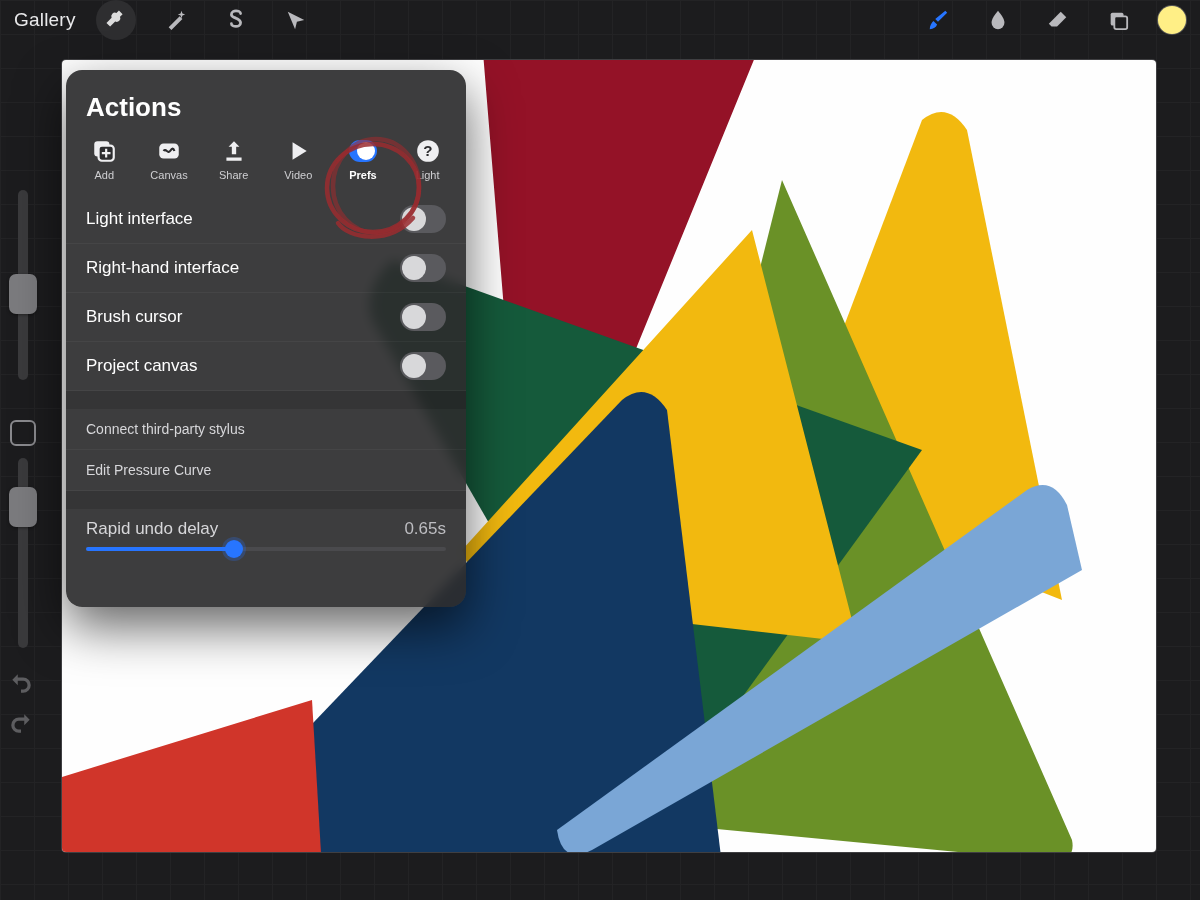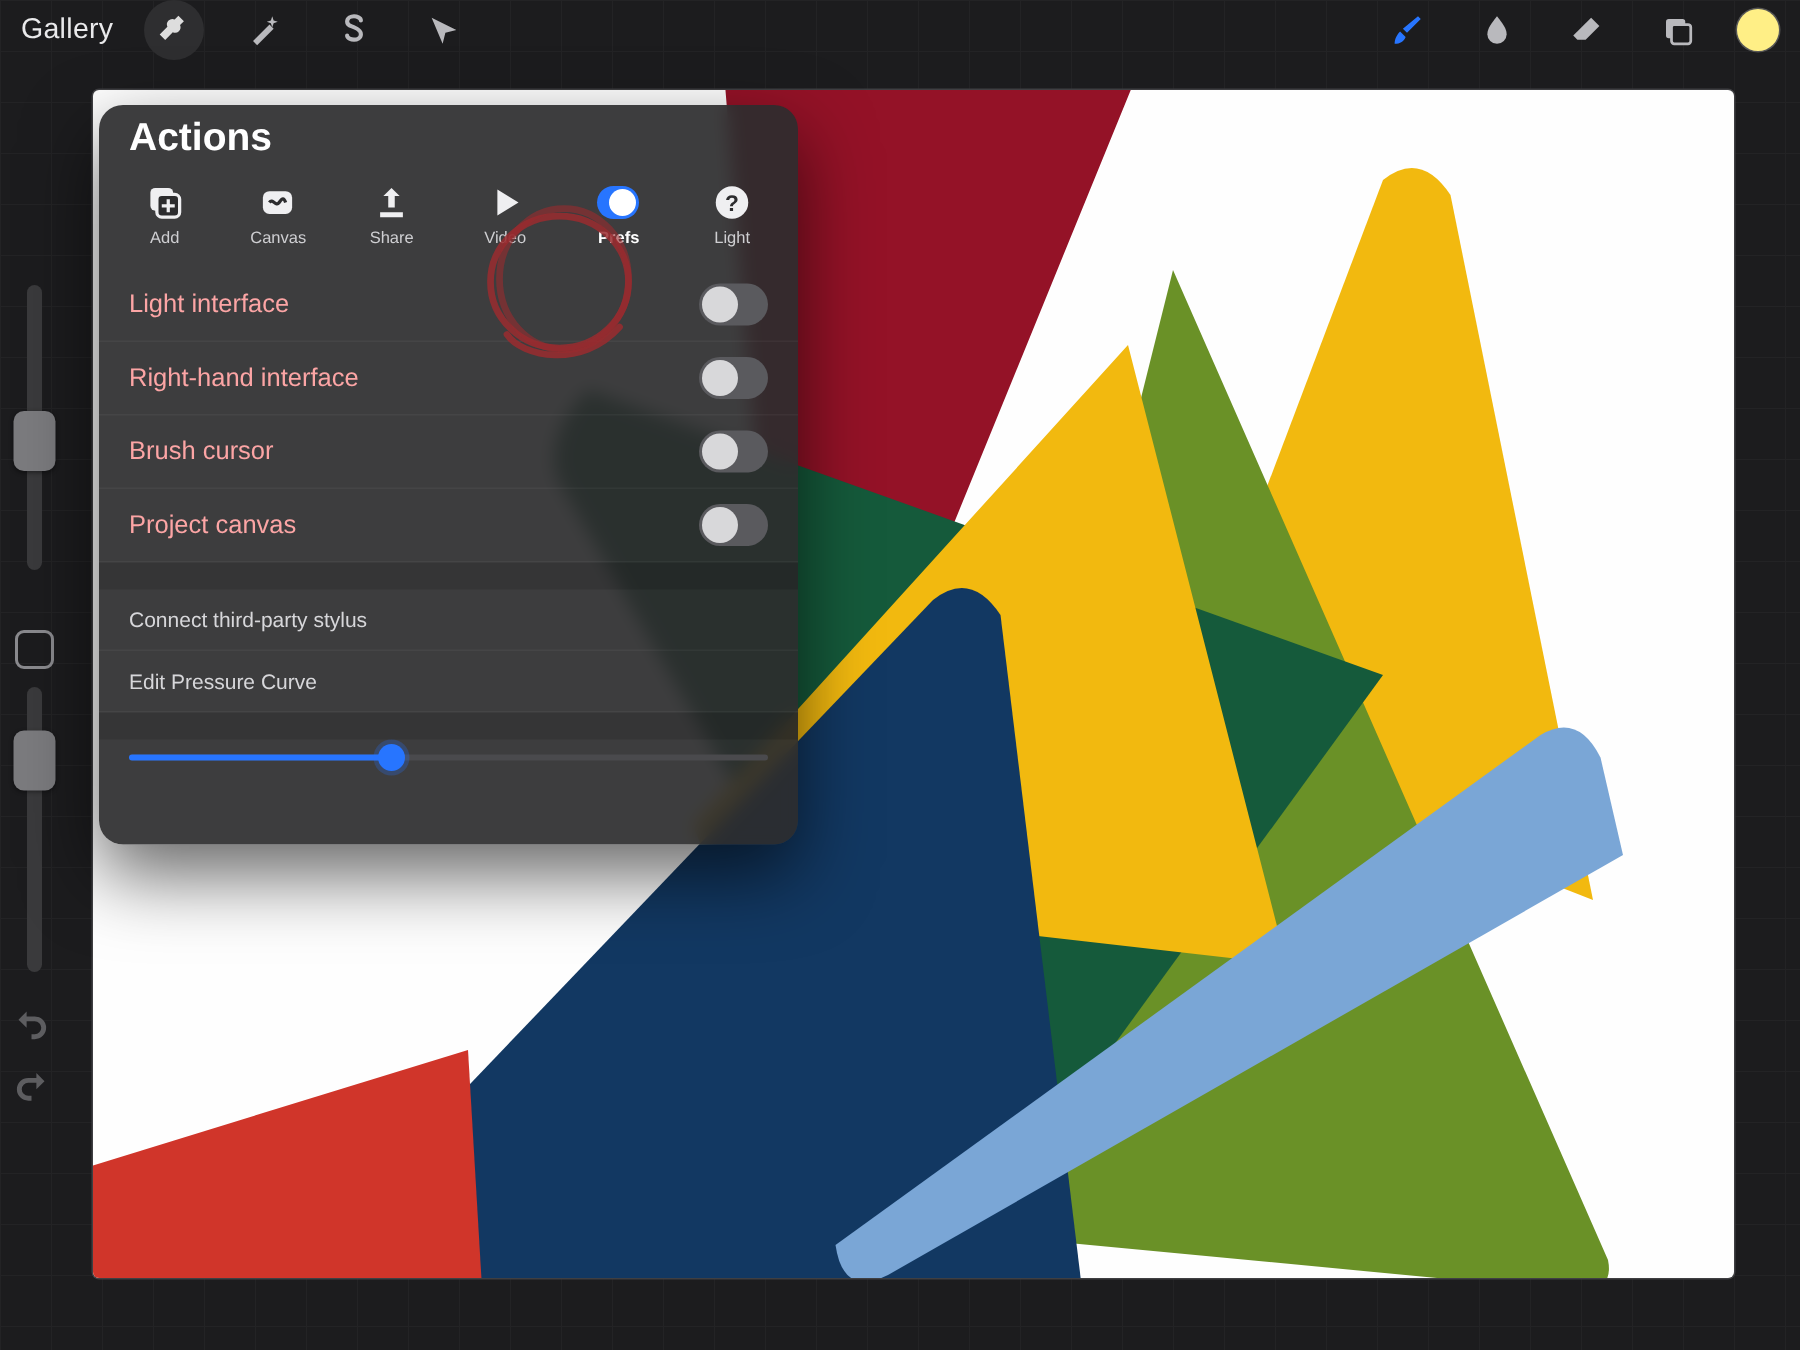--- a/index.html
+++ b/index.html
@@ -58,23 +58,23 @@
   
   .canvas-wrap {
     position:absolute; left:62px; top:60px; right:44px; bottom:48px;
     background:#fefefe; border-radius:4px; overflow:hidden;
     box-shadow:0 0 0 1px #3f3f42;
   }
   .canvas-wrap svg { width:100%; height:100%; display:block;}
 
   
   .actions-panel {
-    position:absolute; left:66px; top:70px; width:466px;
+    position:absolute; left:66px; top:70px; width:400px;
     background:rgba(44,44,46,.92);
-    border-radius:16px; padding:2px 0 40px 0;
+    border-radius:16px; padding:18px 0 40px 0;
     box-shadow:0 20px 50px rgba(0,0,0,.6);
     z-index:60; color:#d8d8da;
     backdrop-filter: blur(6px);
   }
   .actions-title { font-size:26px; font-weight:700; padding:4px 20px 16px; color:#fff; }
   .actions-tabs { display:flex; justify-content:space-around; padding:0 6px 14px; }
   .atab { display:flex; flex-direction:column; align-items:center; gap:6px; width:58px; }
   .atab-icon { width:28px; height:24px; display:flex; align-items:center; justify-content:center; color:#efeff1;}
   .atab-icon svg { width:26px; height:26px; fill:currentColor; }
   .atab-label { font-size:11px; color:#cfcfd2; }
@@ -83,21 +83,21 @@
     width:40px; height:22px; border-radius:11px; background:#2775ff; position:relative;
   }
   .toggle-pill::after {
     content:''; position:absolute; right:2px; top:2px; width:18px; height:18px;
     border-radius:50%; background:#fff;
   }
 
   .prefs-body { padding: 0 0; }
   .row {
     display:flex; align-items:center; justify-content:space-between;
-    padding: 10px 20px; font-size:17px; color:#fca5a5;
+    padding: 10px 20px; font-size:17px; color:#ffffff;
     border-bottom:1px solid rgba(255,255,255,.04);
   }
   .row-label { flex:1; }
   .switch {
     width:46px; height:28px; border-radius:14px; background:#5a5a5e; position:relative;
   }
   .switch::after {
     content:''; position:absolute; left:2px; top:2px; width:24px; height:24px;
     border-radius:50%; background:#d8d8da;
   }
@@ -284,20 +284,24 @@
       </div>
 
       <div class="section-gap"></div>
 
       <div class="link-row">Connect third-party stylus</div>
       <div class="link-row">Edit Pressure Curve</div>
 
       <div class="section-gap"></div>
 
       <div class="slider-row">
+        <div class="sr-top">
+          <span>Rapid undo delay</span>
+          <span class="sr-value">0.65s</span>
+        </div>
         <div class="h-track">
           <div class="h-fill" style="width:41%"></div>
           <div class="h-thumb" style="left:41%"></div>
         </div>
       </div>
 
     </div>
   </div>
 
   <div class="anno" style="left:318px; top:138px;">

